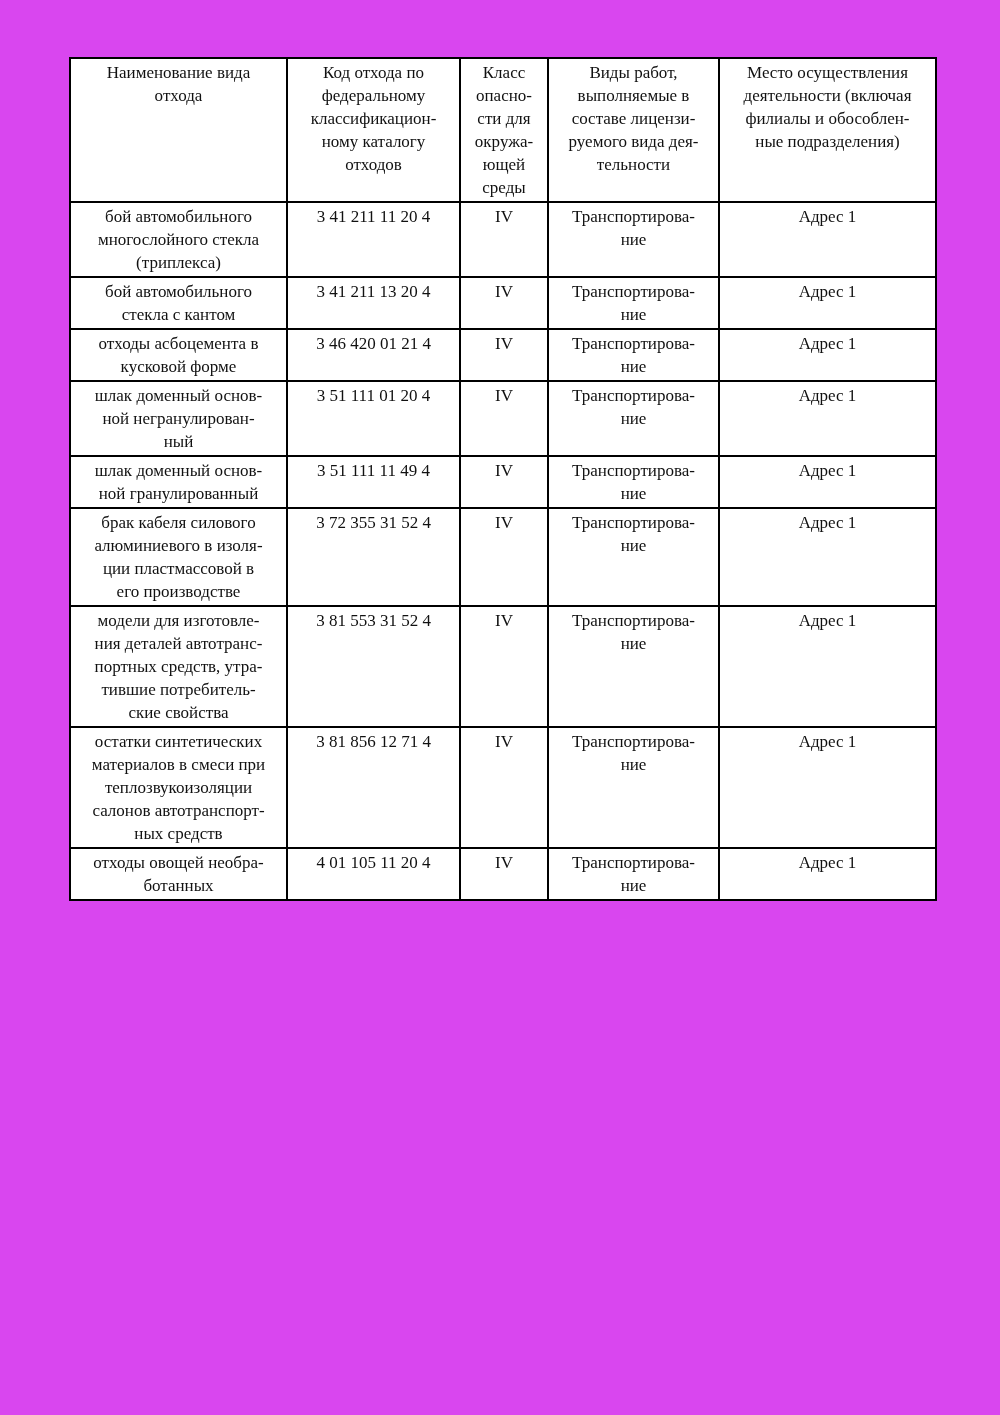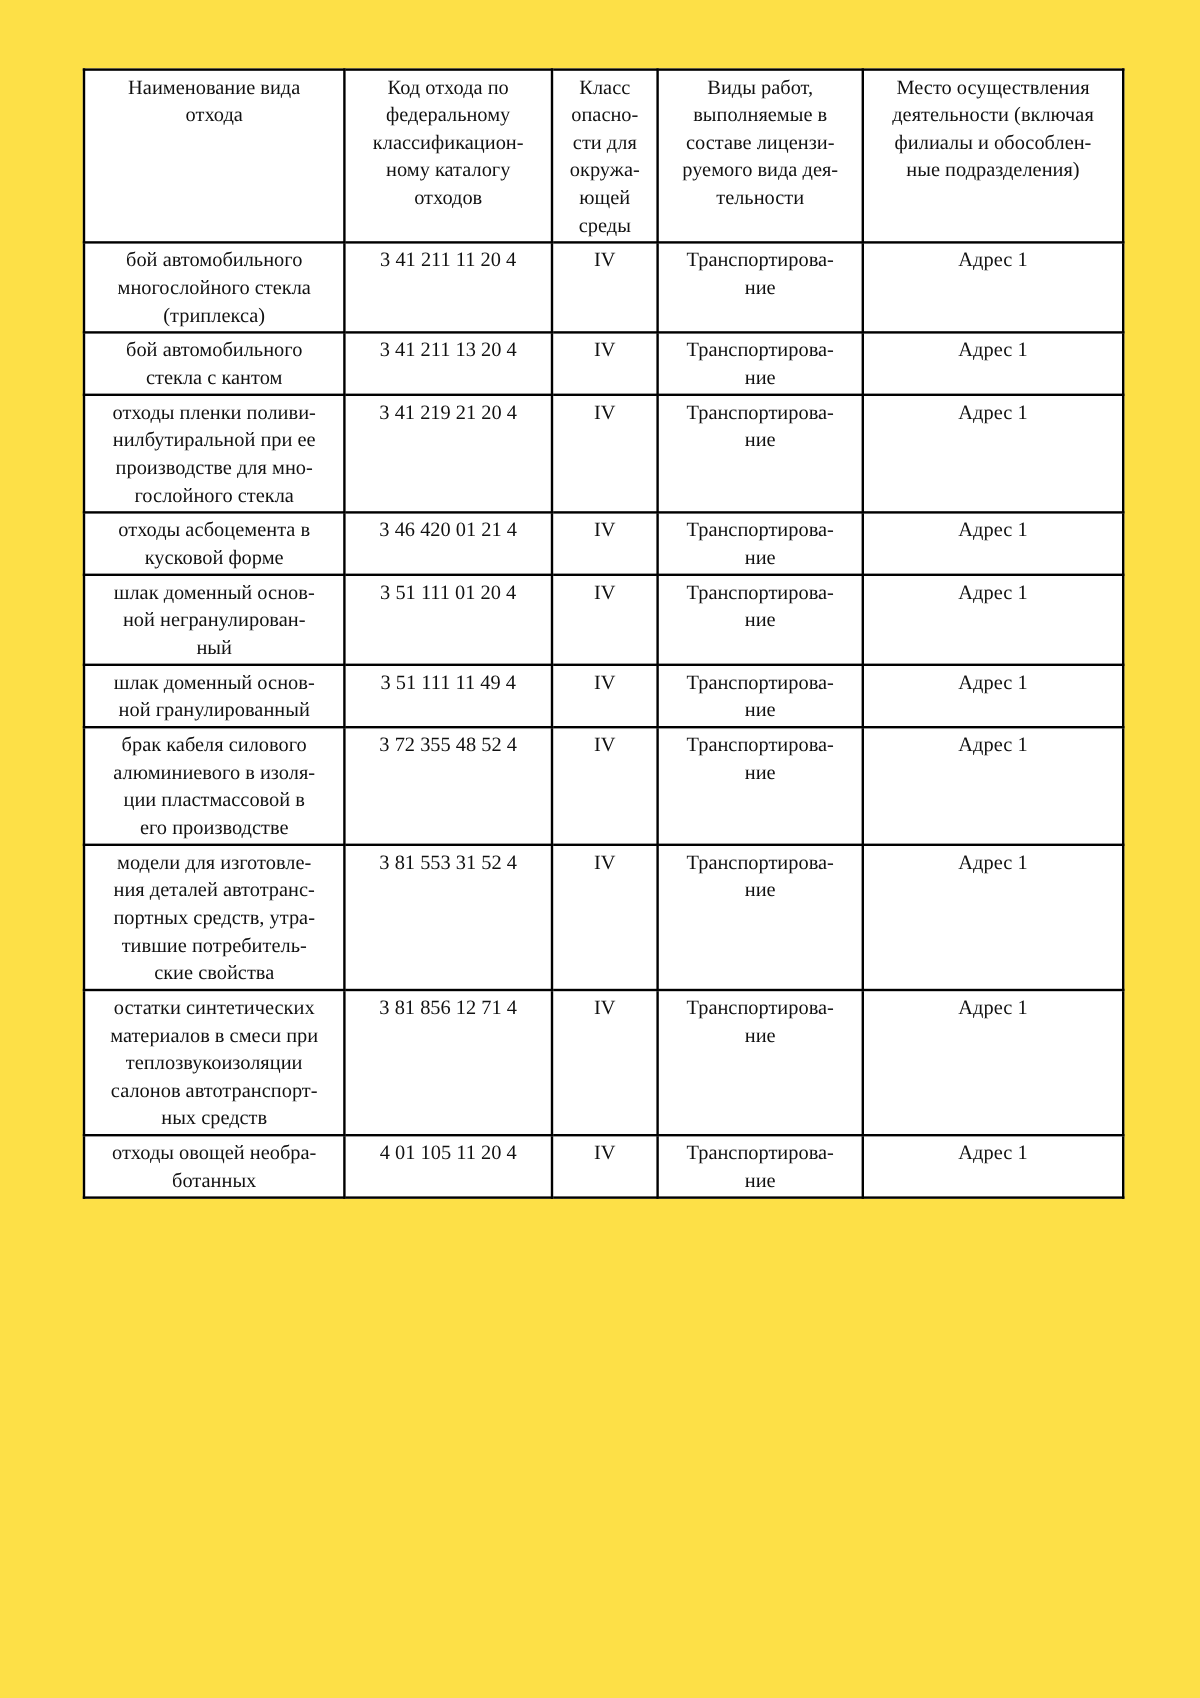--- a/index.html
+++ b/index.html
@@ -13,21 +13,21 @@
     position: relative;
     font-family: "Liberation Serif", "DejaVu Serif", serif;
     color: #111111;
   }
   .page {
     position: absolute;
     left: 0;
     top: 0;
     width: 1000px;
     height: 1415px;
-    background: #fde047;
+    background: #d946ef;
   }
   table.waste-table {
     position: absolute;
     left: 69px;
     top: 57px;
     border-collapse: collapse;
     table-layout: fixed;
     width: 866px;
     background: #ffffff;
   }
@@ -102,31 +102,20 @@
       <tr>
         <td>бой автомобильного
 стекла с кантом</td>
         <td>3 41 211 13 20 4</td>
         <td>IV</td>
         <td>Транспортирова-
 ние</td>
         <td>Адрес 1</td>
       </tr>
       <tr>
-        <td>отходы пленки поливи-
-нилбутиральной при ее
-производстве для мно-
-гослойного стекла</td>
-        <td>3 41 219 21 20 4</td>
-        <td>IV</td>
-        <td>Транспортирова-
-ние</td>
-        <td>Адрес 1</td>
-      </tr>
-      <tr>
         <td>отходы асбоцемента в
 кусковой форме</td>
         <td>3 46 420 01 21 4</td>
         <td>IV</td>
         <td>Транспортирова-
 ние</td>
         <td>Адрес 1</td>
       </tr>
       <tr>
         <td>шлак доменный основ-
@@ -145,21 +134,21 @@
         <td>IV</td>
         <td>Транспортирова-
 ние</td>
         <td>Адрес 1</td>
       </tr>
       <tr>
         <td>брак кабеля силового
 алюминиевого в изоля-
 ции пластмассовой в
 его производстве</td>
-        <td>3 72 355 48 52 4</td>
+        <td>3 72 355 31 52 4</td>
         <td>IV</td>
         <td>Транспортирова-
 ние</td>
         <td>Адрес 1</td>
       </tr>
       <tr>
         <td>модели для изготовле-
 ния деталей автотранс-
 портных средств, утра-
 тившие потребитель-

